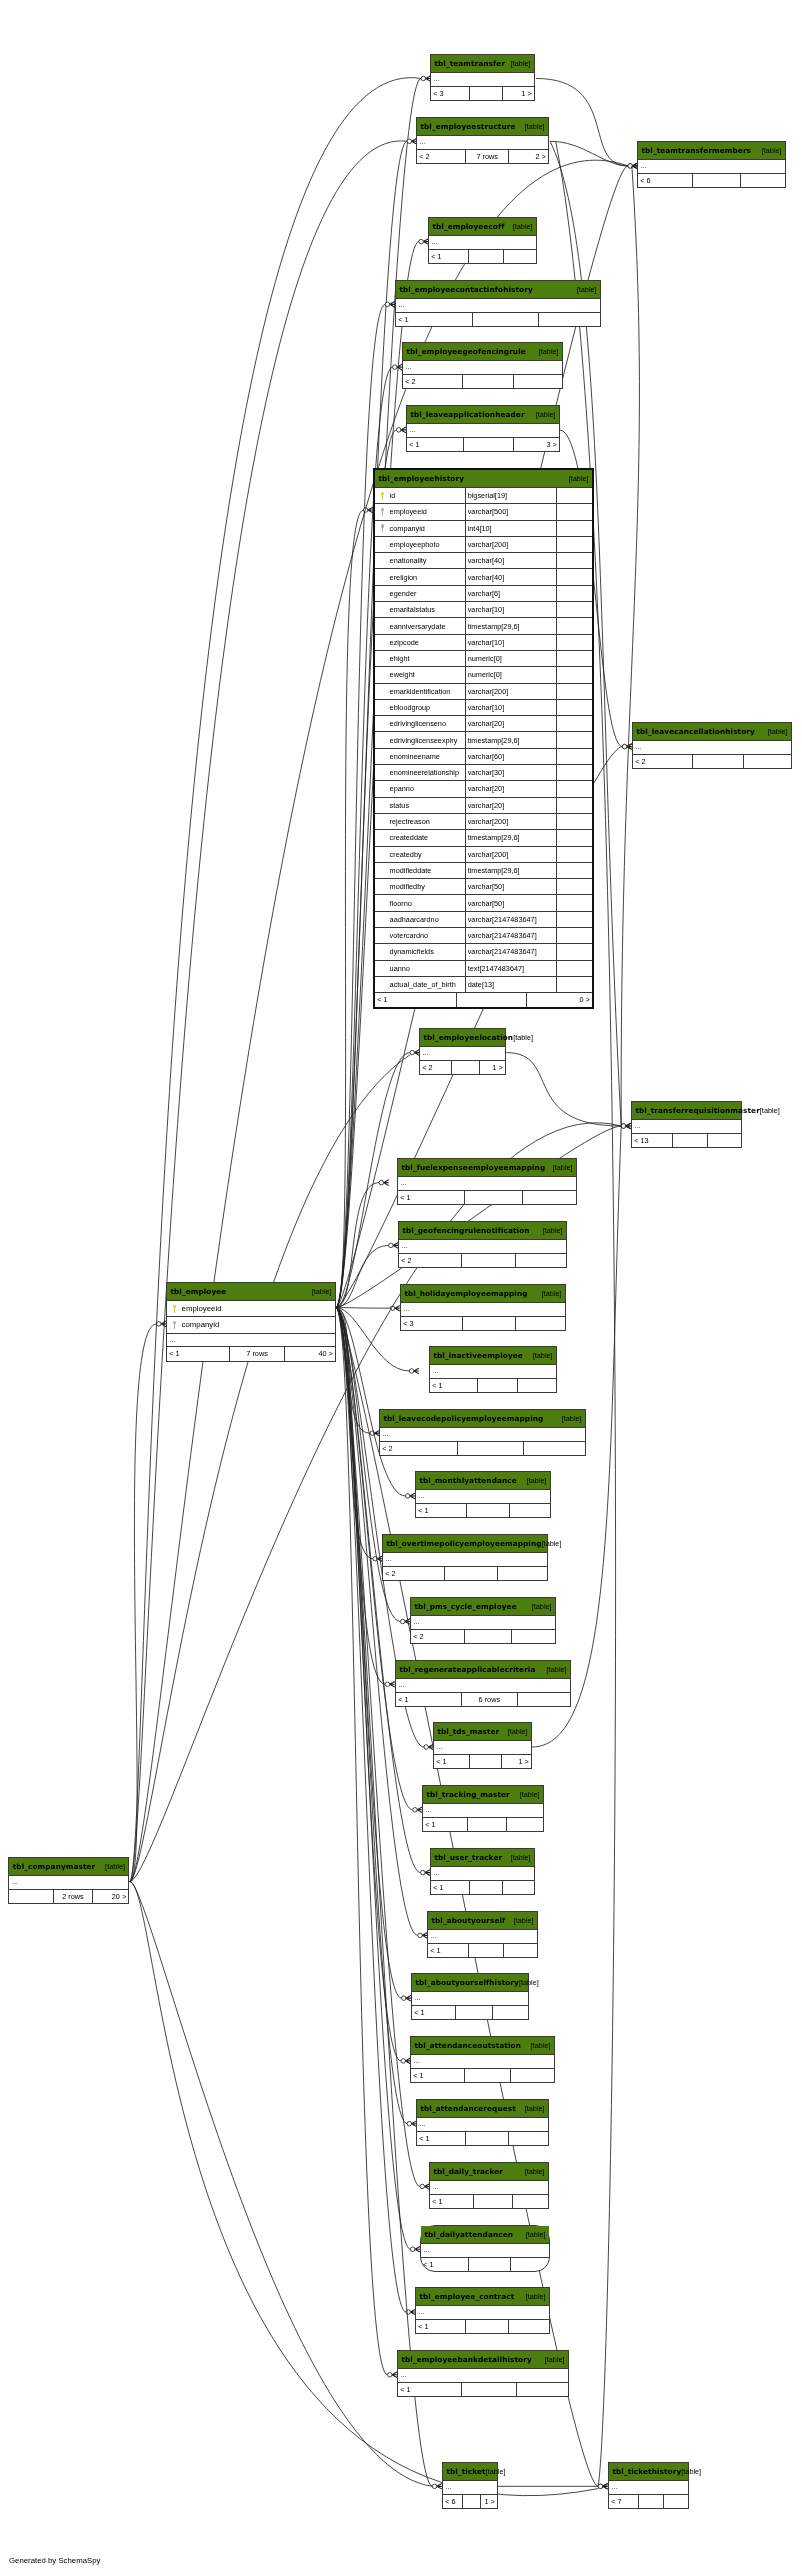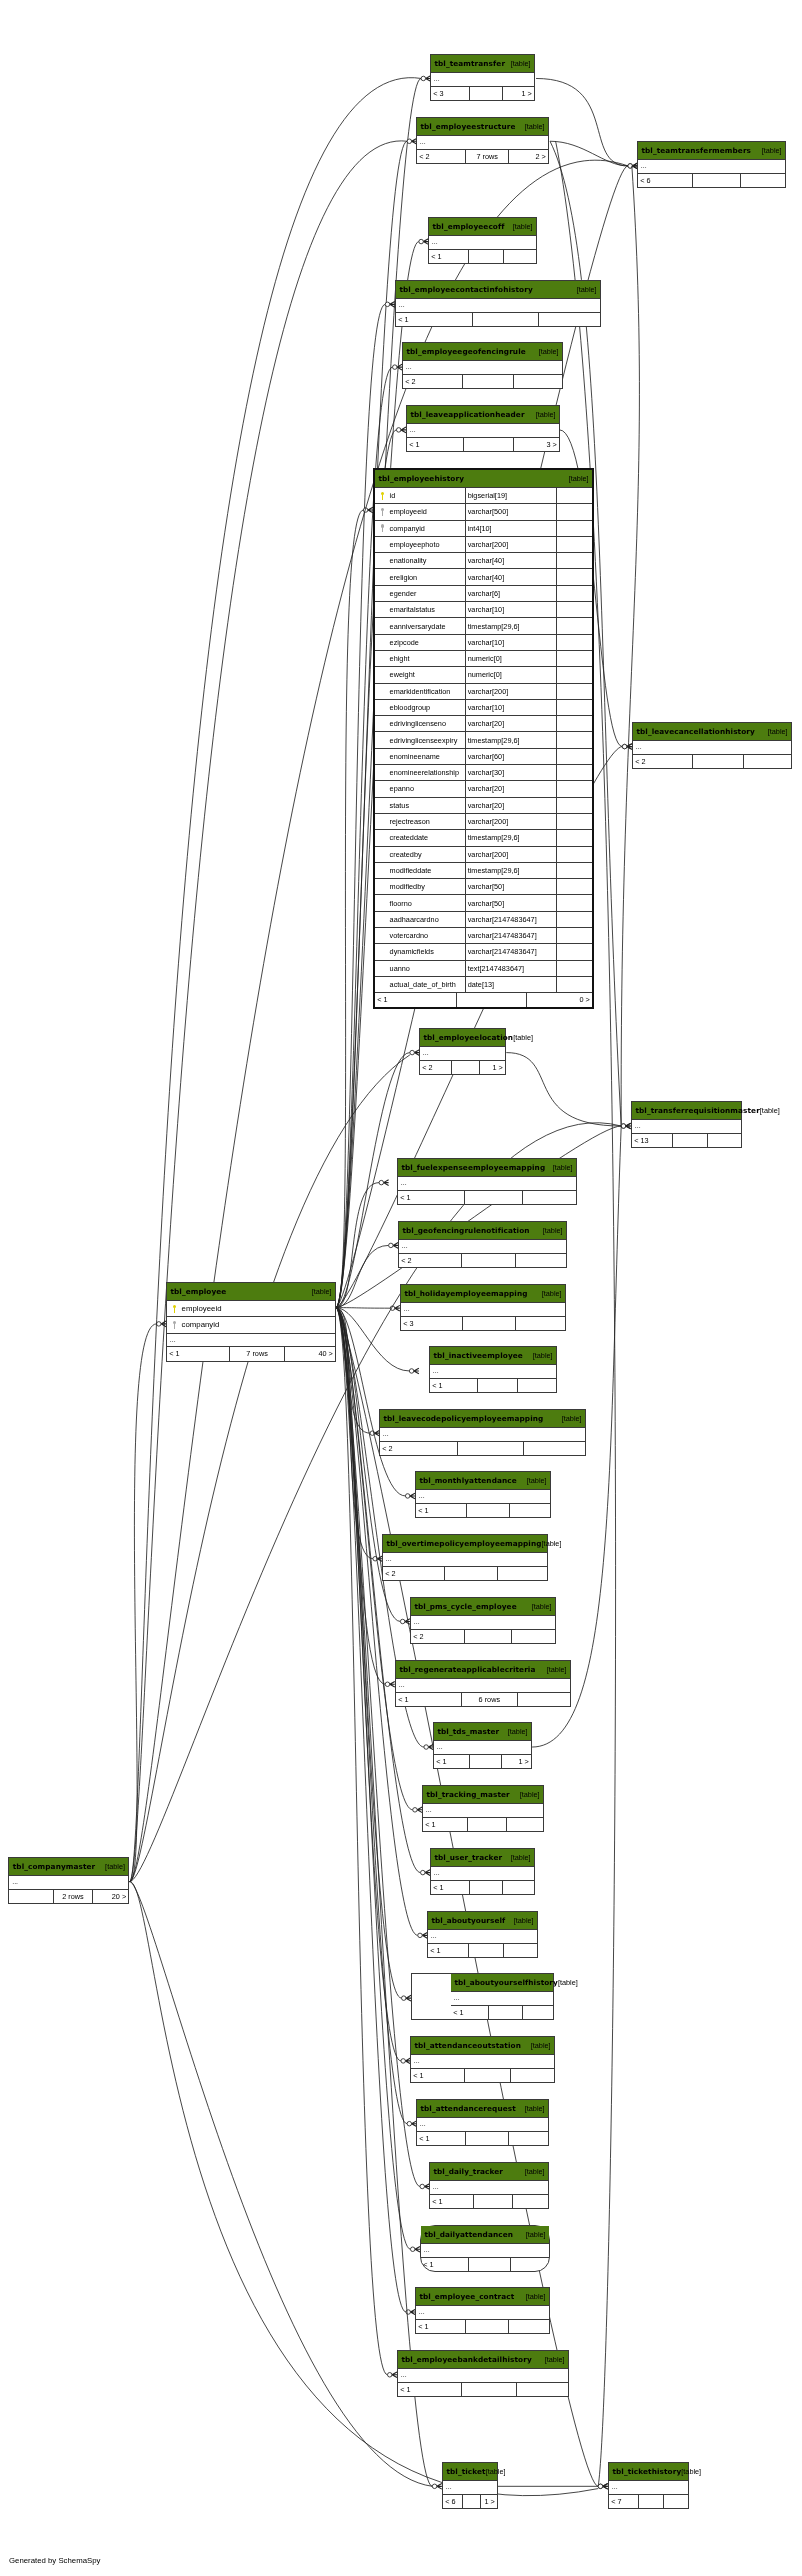--- a/index.html
+++ b/index.html
@@ -765,21 +765,21 @@
         <span class="nm">tbl_aboutyourself</span>
         <span class="tp">[table]</span>
       </div>
       <div class="ell">...</div>
       <div class="ftr">
         <div class="c1">&lt; 1</div>
         <div class="c2"></div>
         <div class="c3"></div>
       </div>
     </div>
-    <div class="tbl" style="left: 411px; top: 1973px; width: 143px; padding-left: 39px;">
+    <div class="tbl" style="left: 411px; top: 1973px; width: 118px;">
       <div class="hdr">
         <span class="nm">tbl_aboutyourselfhistory</span>
         <span class="tp">[table]</span>
       </div>
       <div class="ell">...</div>
       <div class="ftr">
         <div class="c1">&lt; 1</div>
         <div class="c2"></div>
         <div class="c3"></div>
       </div>

